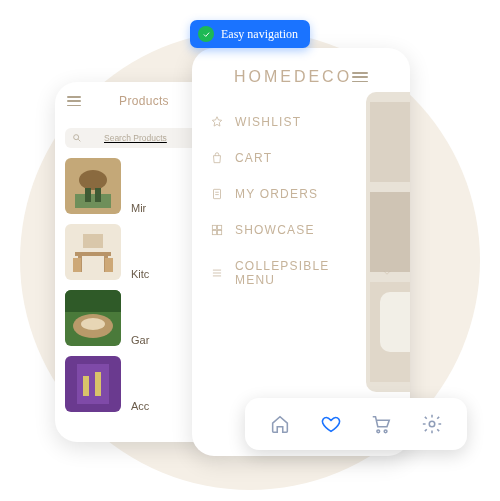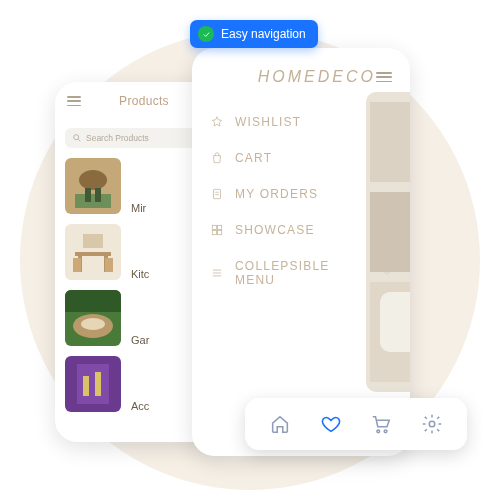--- a/index.html
+++ b/index.html
@@ -27,40 +27,39 @@
     left: 55px; top: 82px;
     width: 178px; height: 360px;
     padding: 12px 10px;
     filter: blur(0.2px);
   }
   .pb-header { display:flex; align-items:center; justify-content:space-between; margin-bottom:20px; padding:0 2px;}
   .menu-lines { width:14px; height:10px; display:flex; flex-direction:column; justify-content:space-between;}
   .menu-lines span { height:1.5px; background:#b1a48e; border-radius:1px; display:block;}
   .pb-title { font-size:12px; color:#bfa287; font-weight:400; letter-spacing:0.3px;}
   .search {
-    display:flex; align-items:center; gap:4px;
+    display:flex; align-items:center; gap:22px;
     background:#f4f2ef; border-radius:6px;
-    padding:5px 7px; margin-bottom:10px;
+    padding:5px 7px; margin-bottom:10px;text-decoration:underline;
   }
   .search svg { width:10px; height:10px; color:#b3a998;}
   .search span { font-size:8.5px; color:#b3a998;}
   .plist { display:flex; flex-direction:column; gap:10px;}
   .prow { display:flex; align-items:flex-end; gap:10px;}
   .thumb { width:56px; height:56px; border-radius:6px; overflow:hidden; flex-shrink:0; position:relative;}
   .thumb svg { width:100%; height:100%; display:block;}
   .prow-label { font-size:11px; color:#6a5b49;}
   .phone-front {
     left: 192px; top: 48px;
     width: 218px; height: 408px;
     padding: 20px 0 0 0;
   }
   .pf-header {
-    display:flex; align-items:center; justify-content:flex-end;
+    display:flex; align-items:center; justify-content:center;
     padding: 0 18px 12px 18px;
-    font-style: italic;
   }
   .brand { font-size:16px; color:#c4af96; letter-spacing:3px; font-weight:300;}
   .nav { padding: 6px 16px 0 16px; display:flex; flex-direction:column; }
   .nav-item {
     display:flex; align-items:center; gap:11px;
     padding: 11px 2px; cursor:pointer;
   }
   .nav-item .ic { width:14px; height:14px; color:#c9b9a3; display:flex; align-items:center; justify-content:center; flex-shrink:0;}
   .nav-item .ic svg { width:14px; height:14px; stroke:currentColor; fill:none; stroke-width:1.4;}
   .nav-label { font-size:12px; color:#c6b39a; letter-spacing:1.2px; font-weight:500;}
@@ -91,21 +90,21 @@
     border-radius:7px;
     padding:6px 12px 6px 8px;
     display:flex; align-items:center; gap:7px;
     box-shadow:0 3px 10px rgba(26,115,255,0.35);
   }
   .badge-check {
     width:16px; height:16px; background:#1db954; border-radius:50%;
     display:flex; align-items:center; justify-content:center;
   }
   .badge-check svg{width:9px;height:9px;stroke:#fff;stroke-width:2.5;fill:none;}
-  .badge-text { color:#fff; font-size:12px; font-weight:500;}
+  .badge-text { color:#fff; font-size:12px; font-weight:500;font-family:Liberation Serif, serif;}
 </style>
 </head>
 <body>
 
 <div class="bg-circle"></div>
 
 <div class="phone phone-back">
   <div class="pb-header">
     <div class="menu-lines">
         <span></span>

